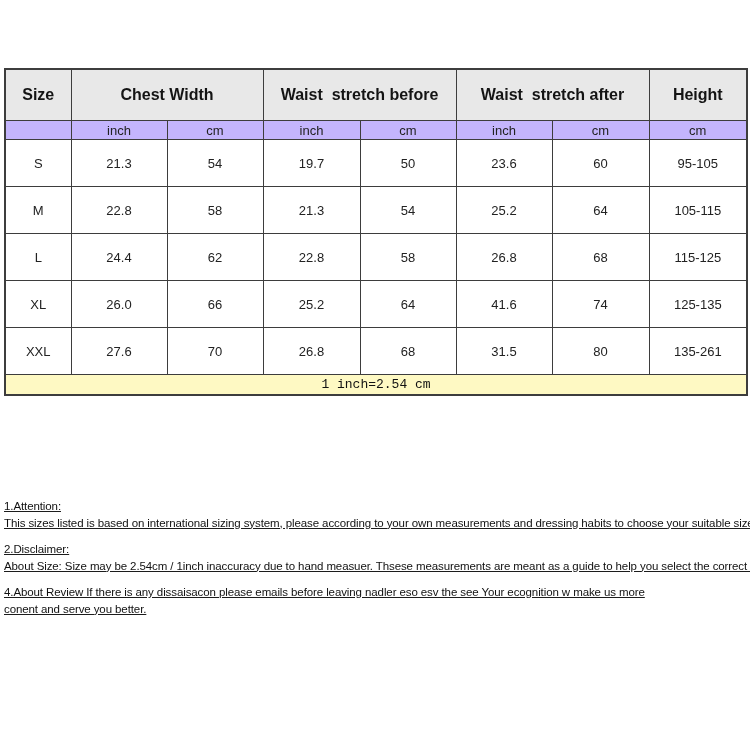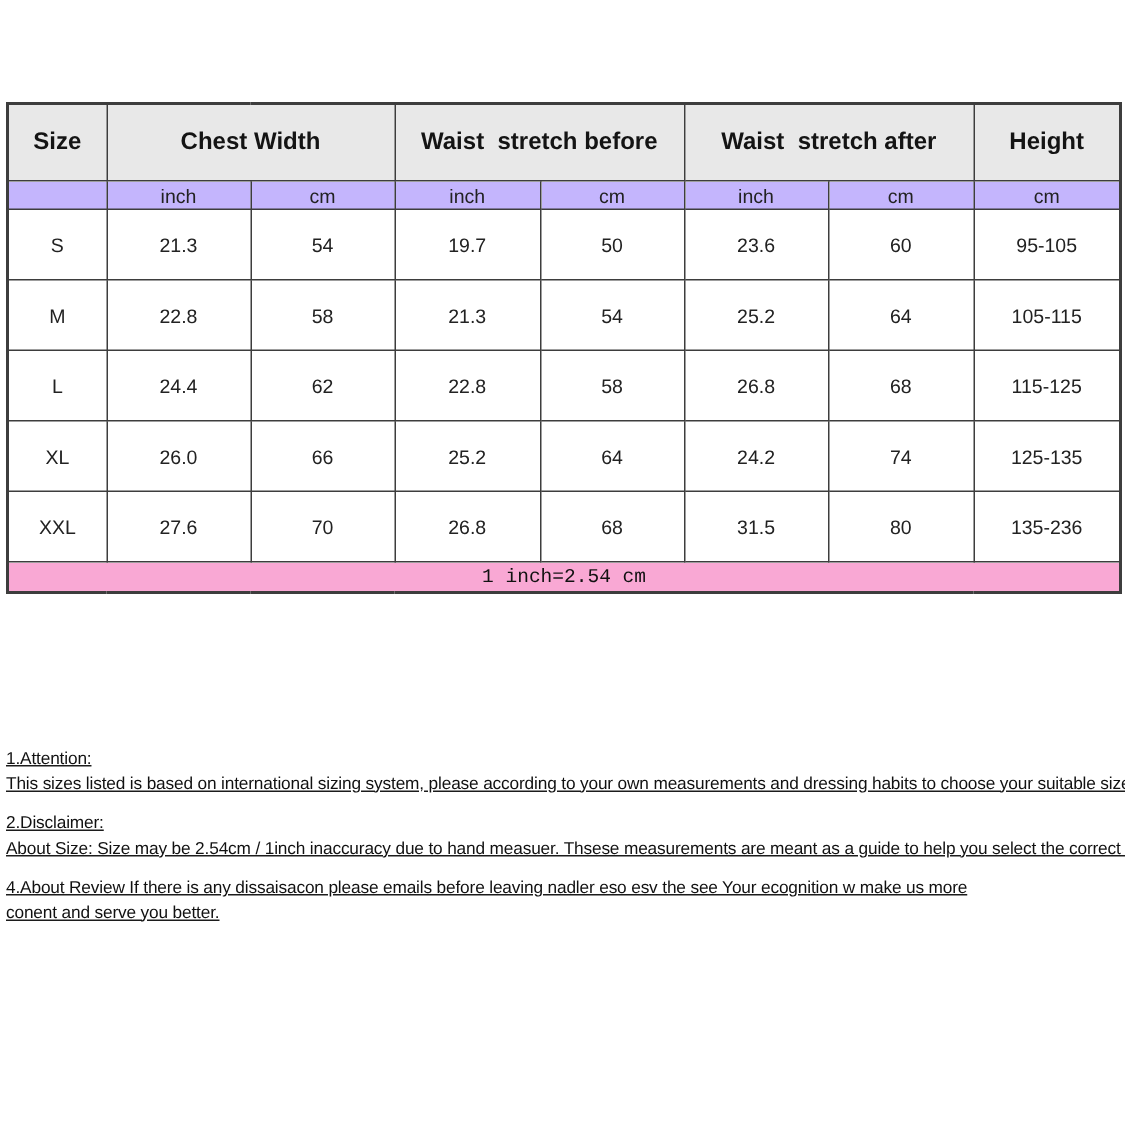--- a/index.html
+++ b/index.html
@@ -49,21 +49,21 @@
     color: #222222;
   }
   .size-table tbody td {
     background: #ffffff;
     font-size: 13px;
     height: 46px;
     color: #222222;
   }
   .size-table td.foot {
     font-family: "Liberation Mono", monospace;
-    background: #f9a8d4;
+    background: #fef9c3;
     color: #111111;
     text-align: center;
   }
   .size-table td.foot1 { height: 19px; font-size: 13px; }
   .size-table td.foot2 { height: 26px; font-size: 13.5px; }
   .notes {
     position: absolute;
     left: 4px;
     top: 498px;
     width: 742px;
@@ -143,33 +143,33 @@
           <td>26.8</td>
           <td>68</td>
           <td>115-125</td>
         </tr>
         <tr>
           <td>XL</td>
           <td>26.0</td>
           <td>66</td>
           <td>25.2</td>
           <td>64</td>
-          <td>24.2</td>
+          <td>41.6</td>
           <td>74</td>
           <td>125-135</td>
         </tr>
         <tr>
           <td>XXL</td>
           <td>27.6</td>
           <td>70</td>
           <td>26.8</td>
           <td>68</td>
           <td>31.5</td>
           <td>80</td>
-          <td>135-236</td>
+          <td>135-261</td>
         </tr>
       </tbody>
     <tfoot>
       <tr>
         <td class="foot foot1" colspan="8">1 inch=2.54 cm</td>
       </tr>
     </tfoot>
   </table>
 
   <div class="notes" id="notes">

